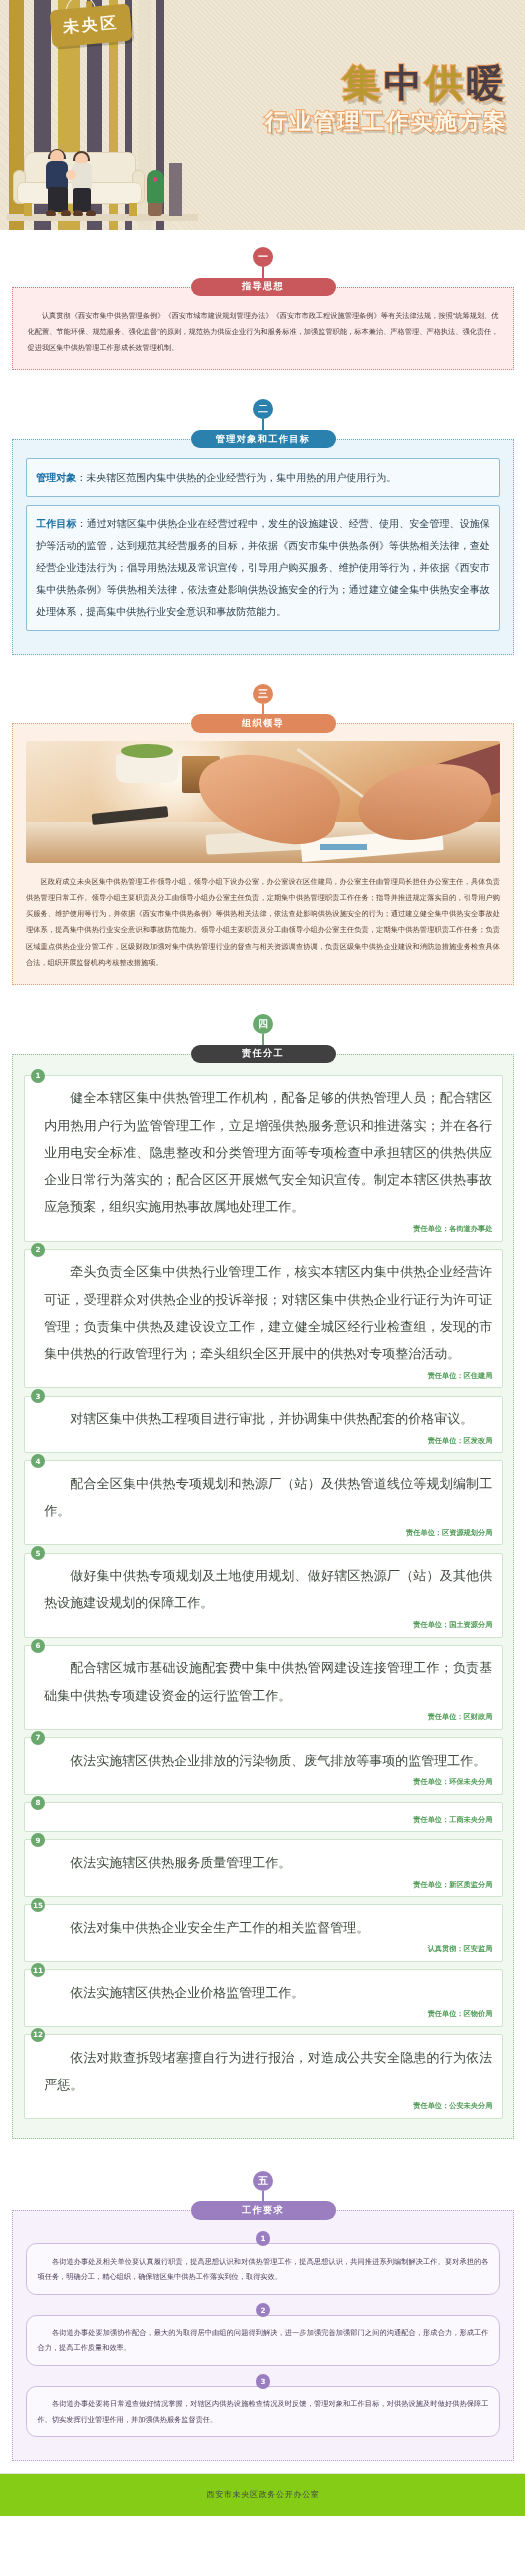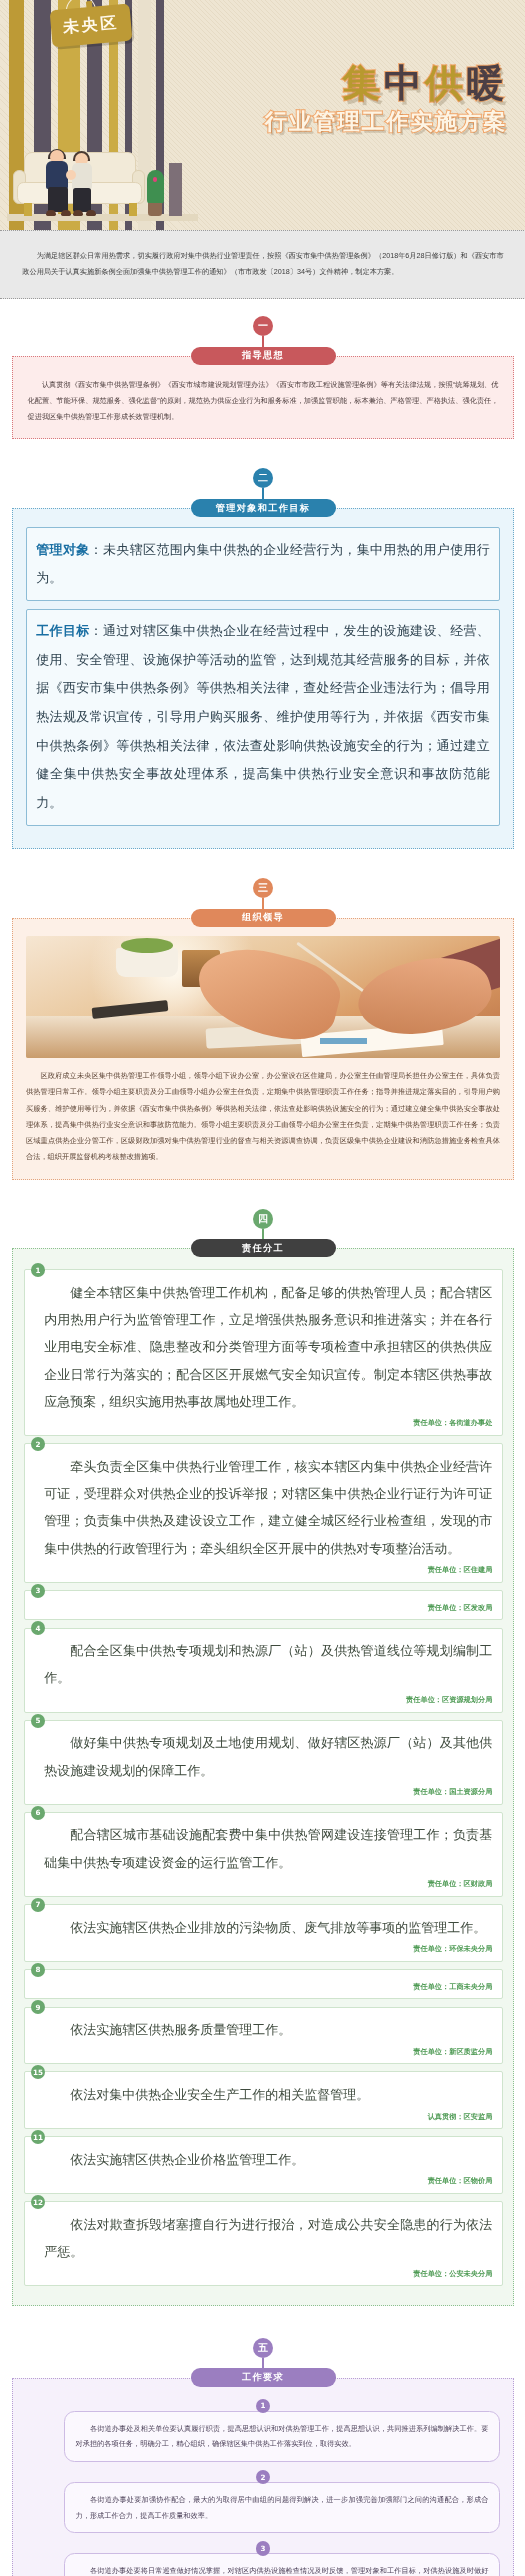--- a/index.html
+++ b/index.html
@@ -142,21 +142,21 @@
 
   
   .sec2 .badge{ background:#2a81ad; }
   .sec2 .stem{ background:#2a81ad; }
   .sec2 .ribbon{ background:#2a81ad; }
   .sec2 .panel{ background:#eaf5fb; border:1.3px dotted #6aa9c9; padding:18.4px 13px 14.5px; }
   .sub-box{
     background:#f4fafd; border:0.7px solid #8cbcd6; border-radius:2px;
     padding:7.2px 9.2px; margin-bottom:8px;
   }
-  .sub-box p{ text-indent:0; font-size:13px; line-height:2.2; color:#2f4350; }
+  .sub-box p{ text-indent:0; font-size:10px; line-height:2.2; color:#2f4350; }
   .lbl-blue{ color:#1a6fa3; font-weight:bold; }
 
   
   .sec3 .badge{ background:#e0885b; }
   .sec3 .stem{ background:#e0885b; }
   .sec3 .ribbon{ background:#e0885b; }
   .sec3 .panel{ background:#fdf0e7; border:1.3px dotted #e3a37c; padding:17px 13px 13px; }
   .photo{
     width:100%; height:122px; border-radius:2px; margin-bottom:10.5px; position:relative;
     overflow:hidden;
@@ -221,21 +221,20 @@
   .req .rnum{
     position:absolute; left:50%; top:0; margin-left:-7.2px;
     width:14.5px; height:14.5px; border-radius:50%;
     background:#9b7ec0; color:#fff; font-size:7.2px; font-weight:bold;
     display:flex; align-items:center; justify-content:center;
     font-family:"DejaVu Sans",sans-serif;
   }
   .req-body{
     background:#fbf8fe; border:0.7px solid #cdbbe4; border-radius:10.5px;
     padding:9.2px 10.5px;
-    margin-left:38px;
   }
   .req-body p{ font-size:7.2px; line-height:2.15; color:#4a3f57; text-align:justify; text-indent:2em; }
 
   
   .footer{
     background:#84cc16; text-align:center; padding:13px 0 16px;
     border-top:0.7px solid #e3e3e3;
   }
   .footer span{ font-size:8px; color:#444; letter-spacing:0.7px; }
 </style>
@@ -287,23 +286,20 @@
         <div class="plant-dot"></div>
         <div class="plant-pot"></div>
     </div>
 
     <div class="title-wrap">
       <div class="t-main"><span>集</span><span class="dk">中</span><span>供</span><span class="dk">暖</span></div>
       <div class="t-sub">行业管理工作实施方案</div>
     </div>
   </div>
 
-  <div class="intro">
-    <p>为满足辖区群众日常用热需求，切实履行政府对集中供热行业管理责任，按照《西安市集中供热管理条例》（2018年6月28日修订版）和《西安市市政公用局关于认真实施新条例全面加强集中供热管理工作的通知》（市市政发〔2018〕34号）文件精神，制定本方案。</p>
-  </div>
 
   <div class="sec sec1">
     <div class="badge">一</div>
     <div class="stem"></div>
     <div class="ribbon">指导思想</div>
     <div class="panel">
       <p>认真贯彻《西安市集中供热管理条例》《西安市城市建设规划管理办法》《西安市市政工程设施管理条例》等有关法律法规，按照“统筹规划、优化配置、节能环保、规范服务、强化监督”的原则，规范热力供应企业行为和服务标准，加强监管职能，标本兼治、严格管理、严格执法、强化责任，促进我区集中供热管理工作形成长效管理机制。</p>
     </div>
   </div>
 
@@ -355,20 +351,21 @@
         <p>健全本辖区集中供热管理工作机构，配备足够的供热管理人员；配合辖区内用热用户行为监管管理工作，立足增强供热服务意识和推进落实；并在各行业用电安全标准、隐患整改和分类管理方面等专项检查中承担辖区的供热供应企业日常行为落实的；配合区区开展燃气安全知识宣传。制定本辖区供热事故应急预案，组织实施用热事故属地处理工作。</p>
         <div class="owner">责任单位：各街道办事处</div>
       </div>
       <div class="duty">
         <div class="num">2</div>
         <p>牵头负责全区集中供热行业管理工作，核实本辖区内集中供热企业经营许可证，受理群众对供热企业的投诉举报；对辖区集中供热企业行证行为许可证管理；负责集中供热及建设设立工作，建立健全城区经行业检查组，发现的市集中供热的行政管理行为；牵头组织全区开展中的供热对专项整治活动。</p>
         <div class="owner">责任单位：区住建局</div>
       </div>
       <div class="duty">
         <div class="num">3</div>
+        <p>对辖区集中供热工程项目进行审批，并协调集中供热配套的价格审议。</p>
         <div class="owner">责任单位：区发改局</div>
       </div>
       <div class="duty">
         <div class="num">4</div>
         <p>配合全区集中供热专项规划和热源厂（站）及供热管道线位等规划编制工作。</p>
         <div class="owner">责任单位：区资源规划分局</div>
       </div>
       <div class="duty">
         <div class="num">5</div>
         <p>做好集中供热专项规划及土地使用规划、做好辖区热源厂（站）及其他供热设施建设规划的保障工作。</p>

